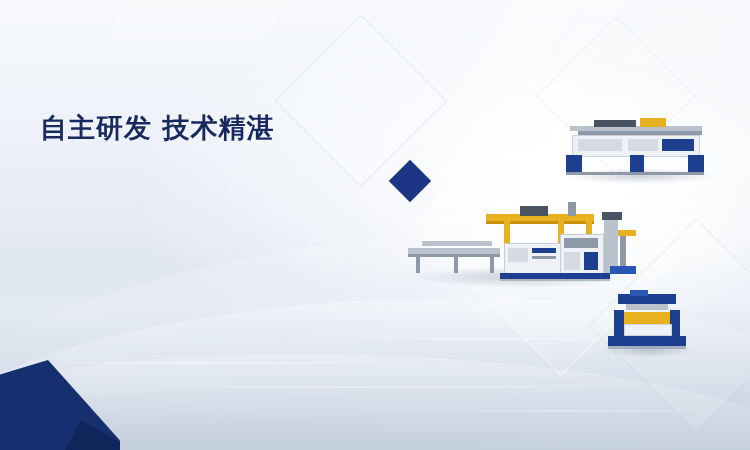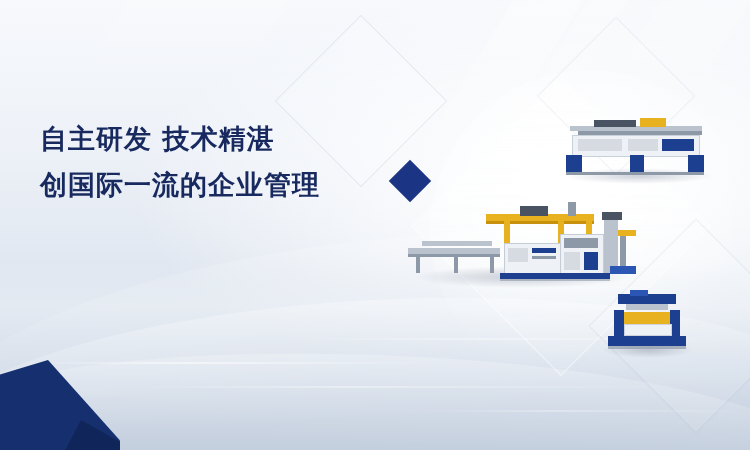--- a/index.html
+++ b/index.html
@@ -91,21 +91,21 @@
     height: 40px;
     background: #0f2557;
     clip-path: polygon(0% 100%, 35% 0%, 100% 55%, 100% 100%);
     opacity: 0.85;
   }
 
   
   .headline {
     position: absolute;
     left: 40px;
-    top: 116px;
+    top: 105px;
     width: 380px;
     color: #17295e;
     font-weight: bold;
     font-size: 27px;
     line-height: 46px;
     letter-spacing: 1px;
   }
   .headline .l2 { display: block; }
 
   .body-copy {
@@ -207,21 +207,20 @@
   <div class="diamond ghost" style="left:455px; top:120px; width:210px; height:210px; opacity:0.55;"></div>
   <div class="diamond outline" style="left:300px; top:40px; width:120px; height:120px; opacity:0.4;"></div>
   <div class="diamond outline" style="left:620px; top:250px; width:150px; height:150px; opacity:0.35;"></div>
   <div class="diamond outline" style="left:560px; top:40px; width:110px; height:110px; opacity:0.3;"></div>
 
   <div class="corner-shape"></div>
   <div class="corner-shape2"></div>
 
   <div class="headline">
     <span class="l1">自主研发 技术精湛</span>
-    <span class="l2">创国际一流的企业管理</span>
   </div>
 
   <div class="accent-diamond"></div>
 
 
   <div class="photo machine-main" style="background:transparent;">
     <div class="shadow" style="left:4px; top:70px; width:220px; height:22px;"></div>
 
     <div class="pt steel" style="left:0px; top:52px; width:92px; height:6px;"></div>
     <div class="pt steel2" style="left:0px; top:58px; width:92px; height:3px;"></div>

